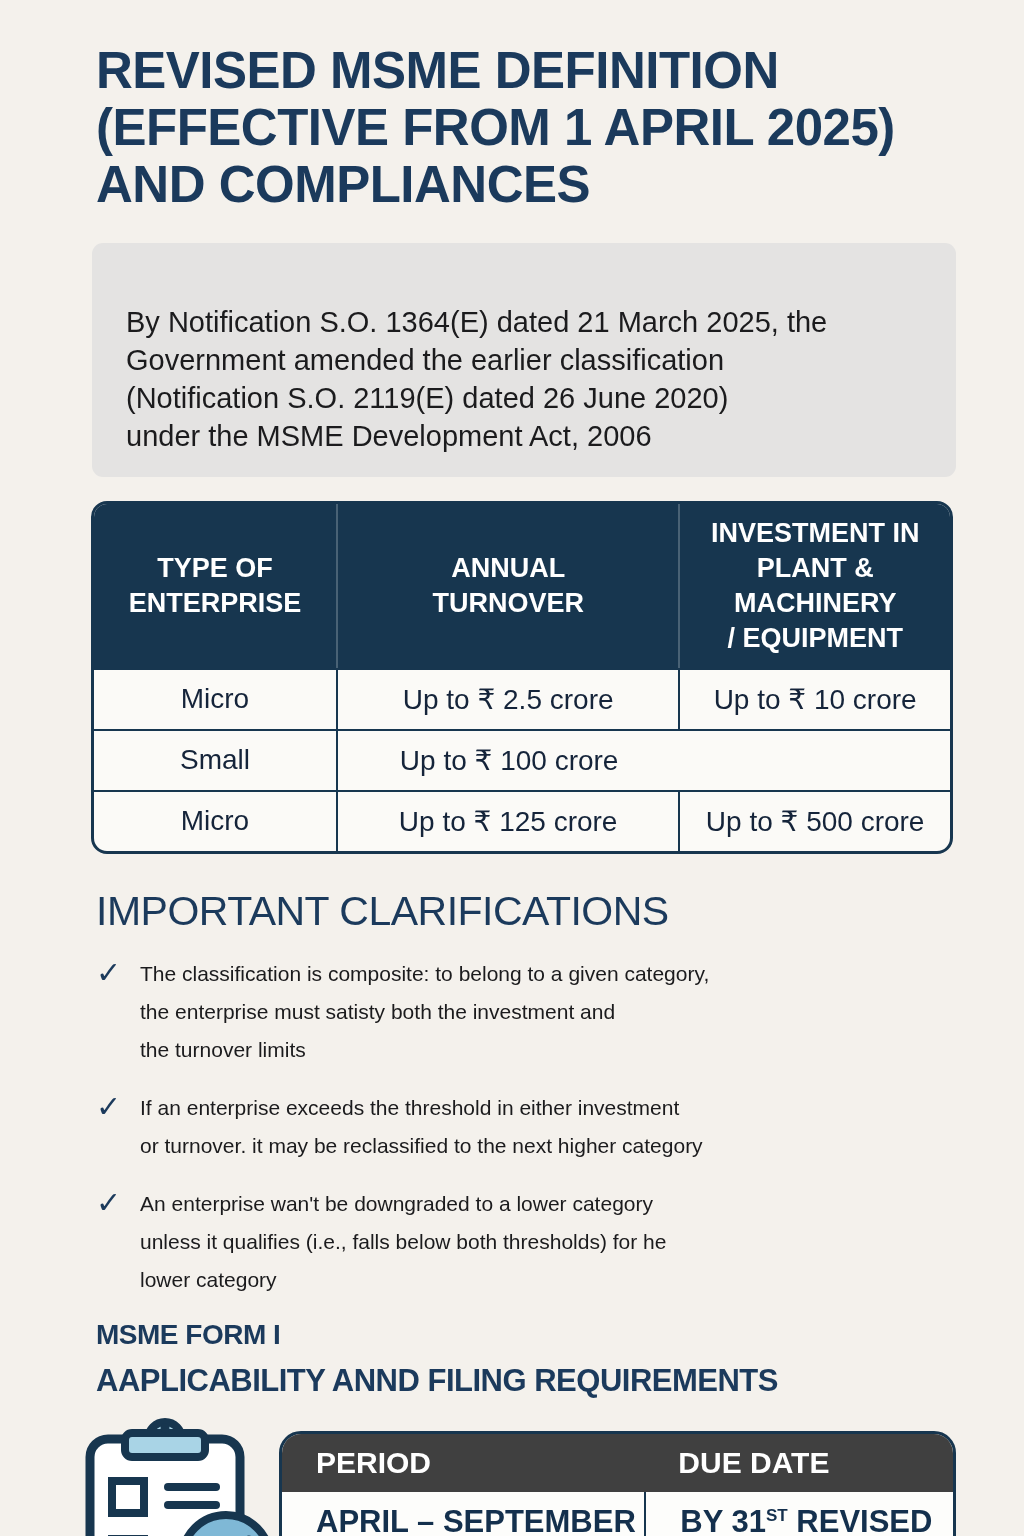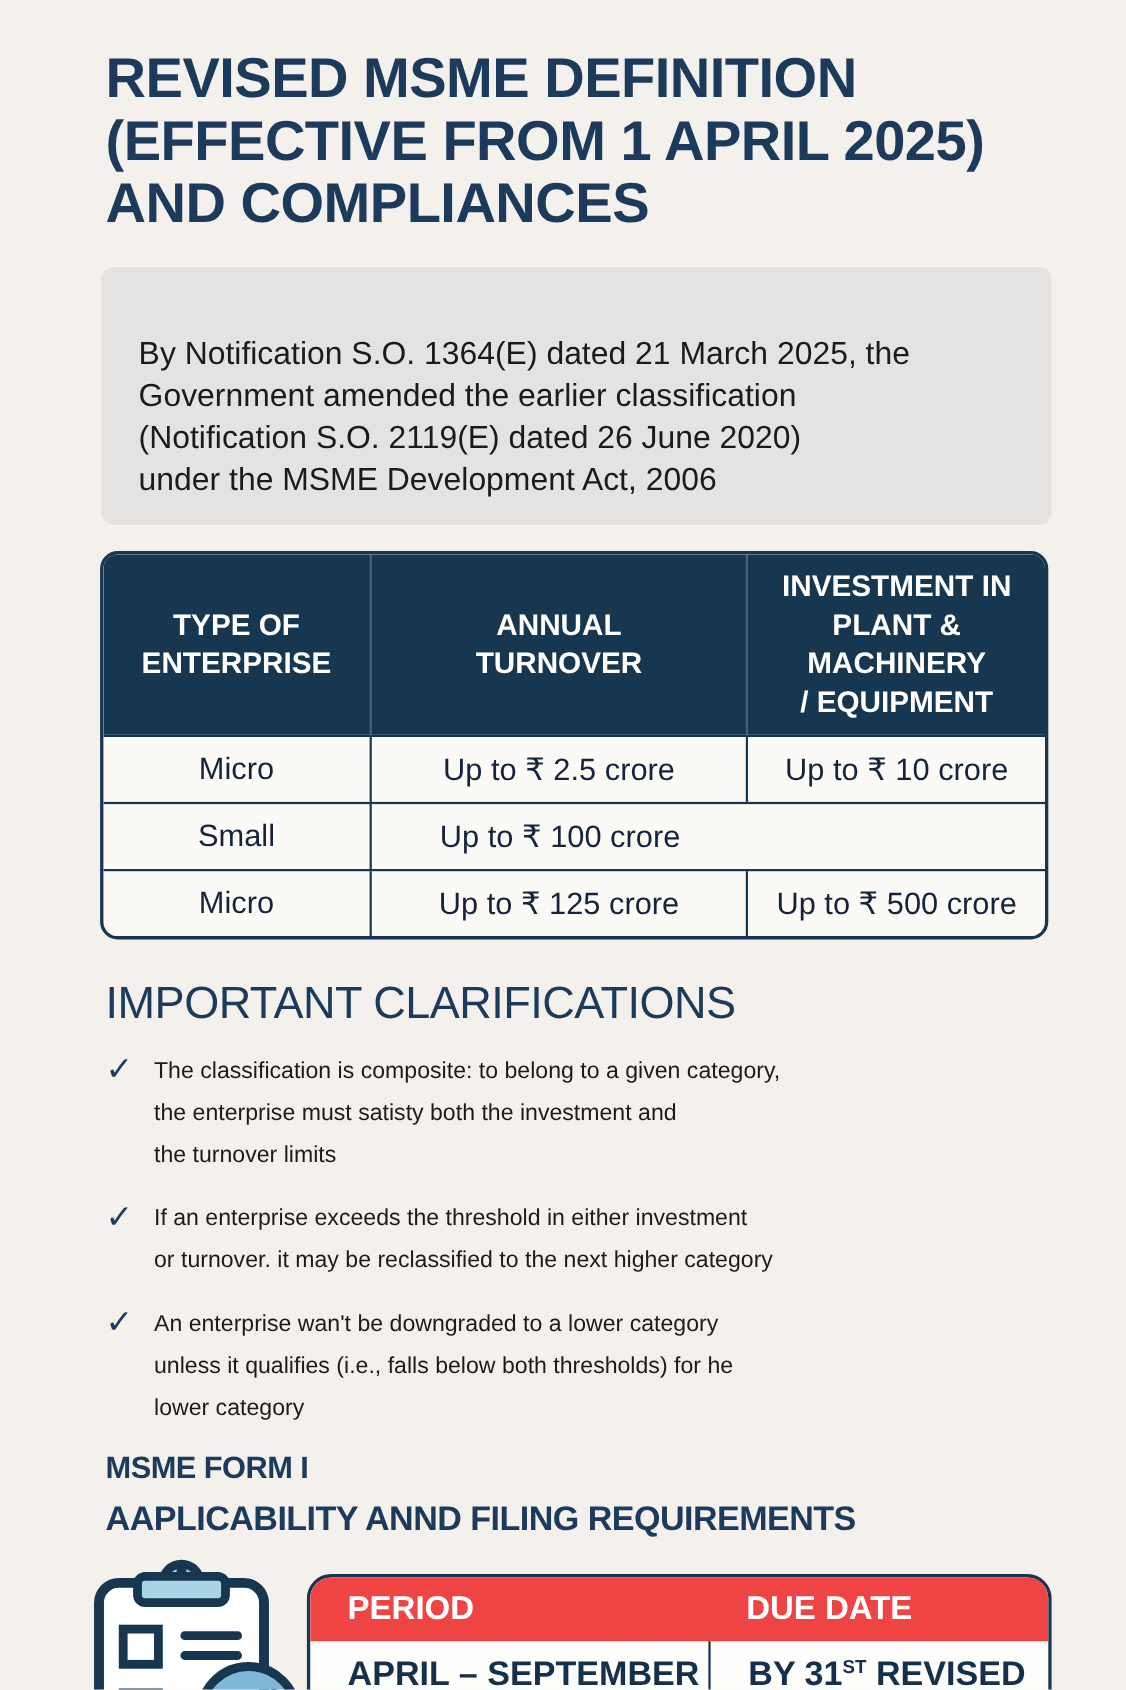--- a/index.html
+++ b/index.html
@@ -121,21 +121,21 @@
     margin: 24px 0 0 -4px;
     width: 677px;
     border: 3px solid #17364f;
     border-radius: 22px;
     overflow: hidden;
     background: #fdfdfb;
   }
   .ftable .fhead {
     display: grid;
     grid-template-columns: 54% 46%;
-    background: #ef4444;
+    background: #404040;
     color: #ffffff;
   }
   .ftable .fth { padding: 12px 0 12px 34px; font-weight: 700; font-size: 30px; }
   .ftable .frow { display: grid; grid-template-columns: 54% 46%; }
   .ftable .ftd {
     padding: 12px 0 12px 34px;
     font-size: 31px;
     font-weight: 700;
     color: #14304d;
   }

